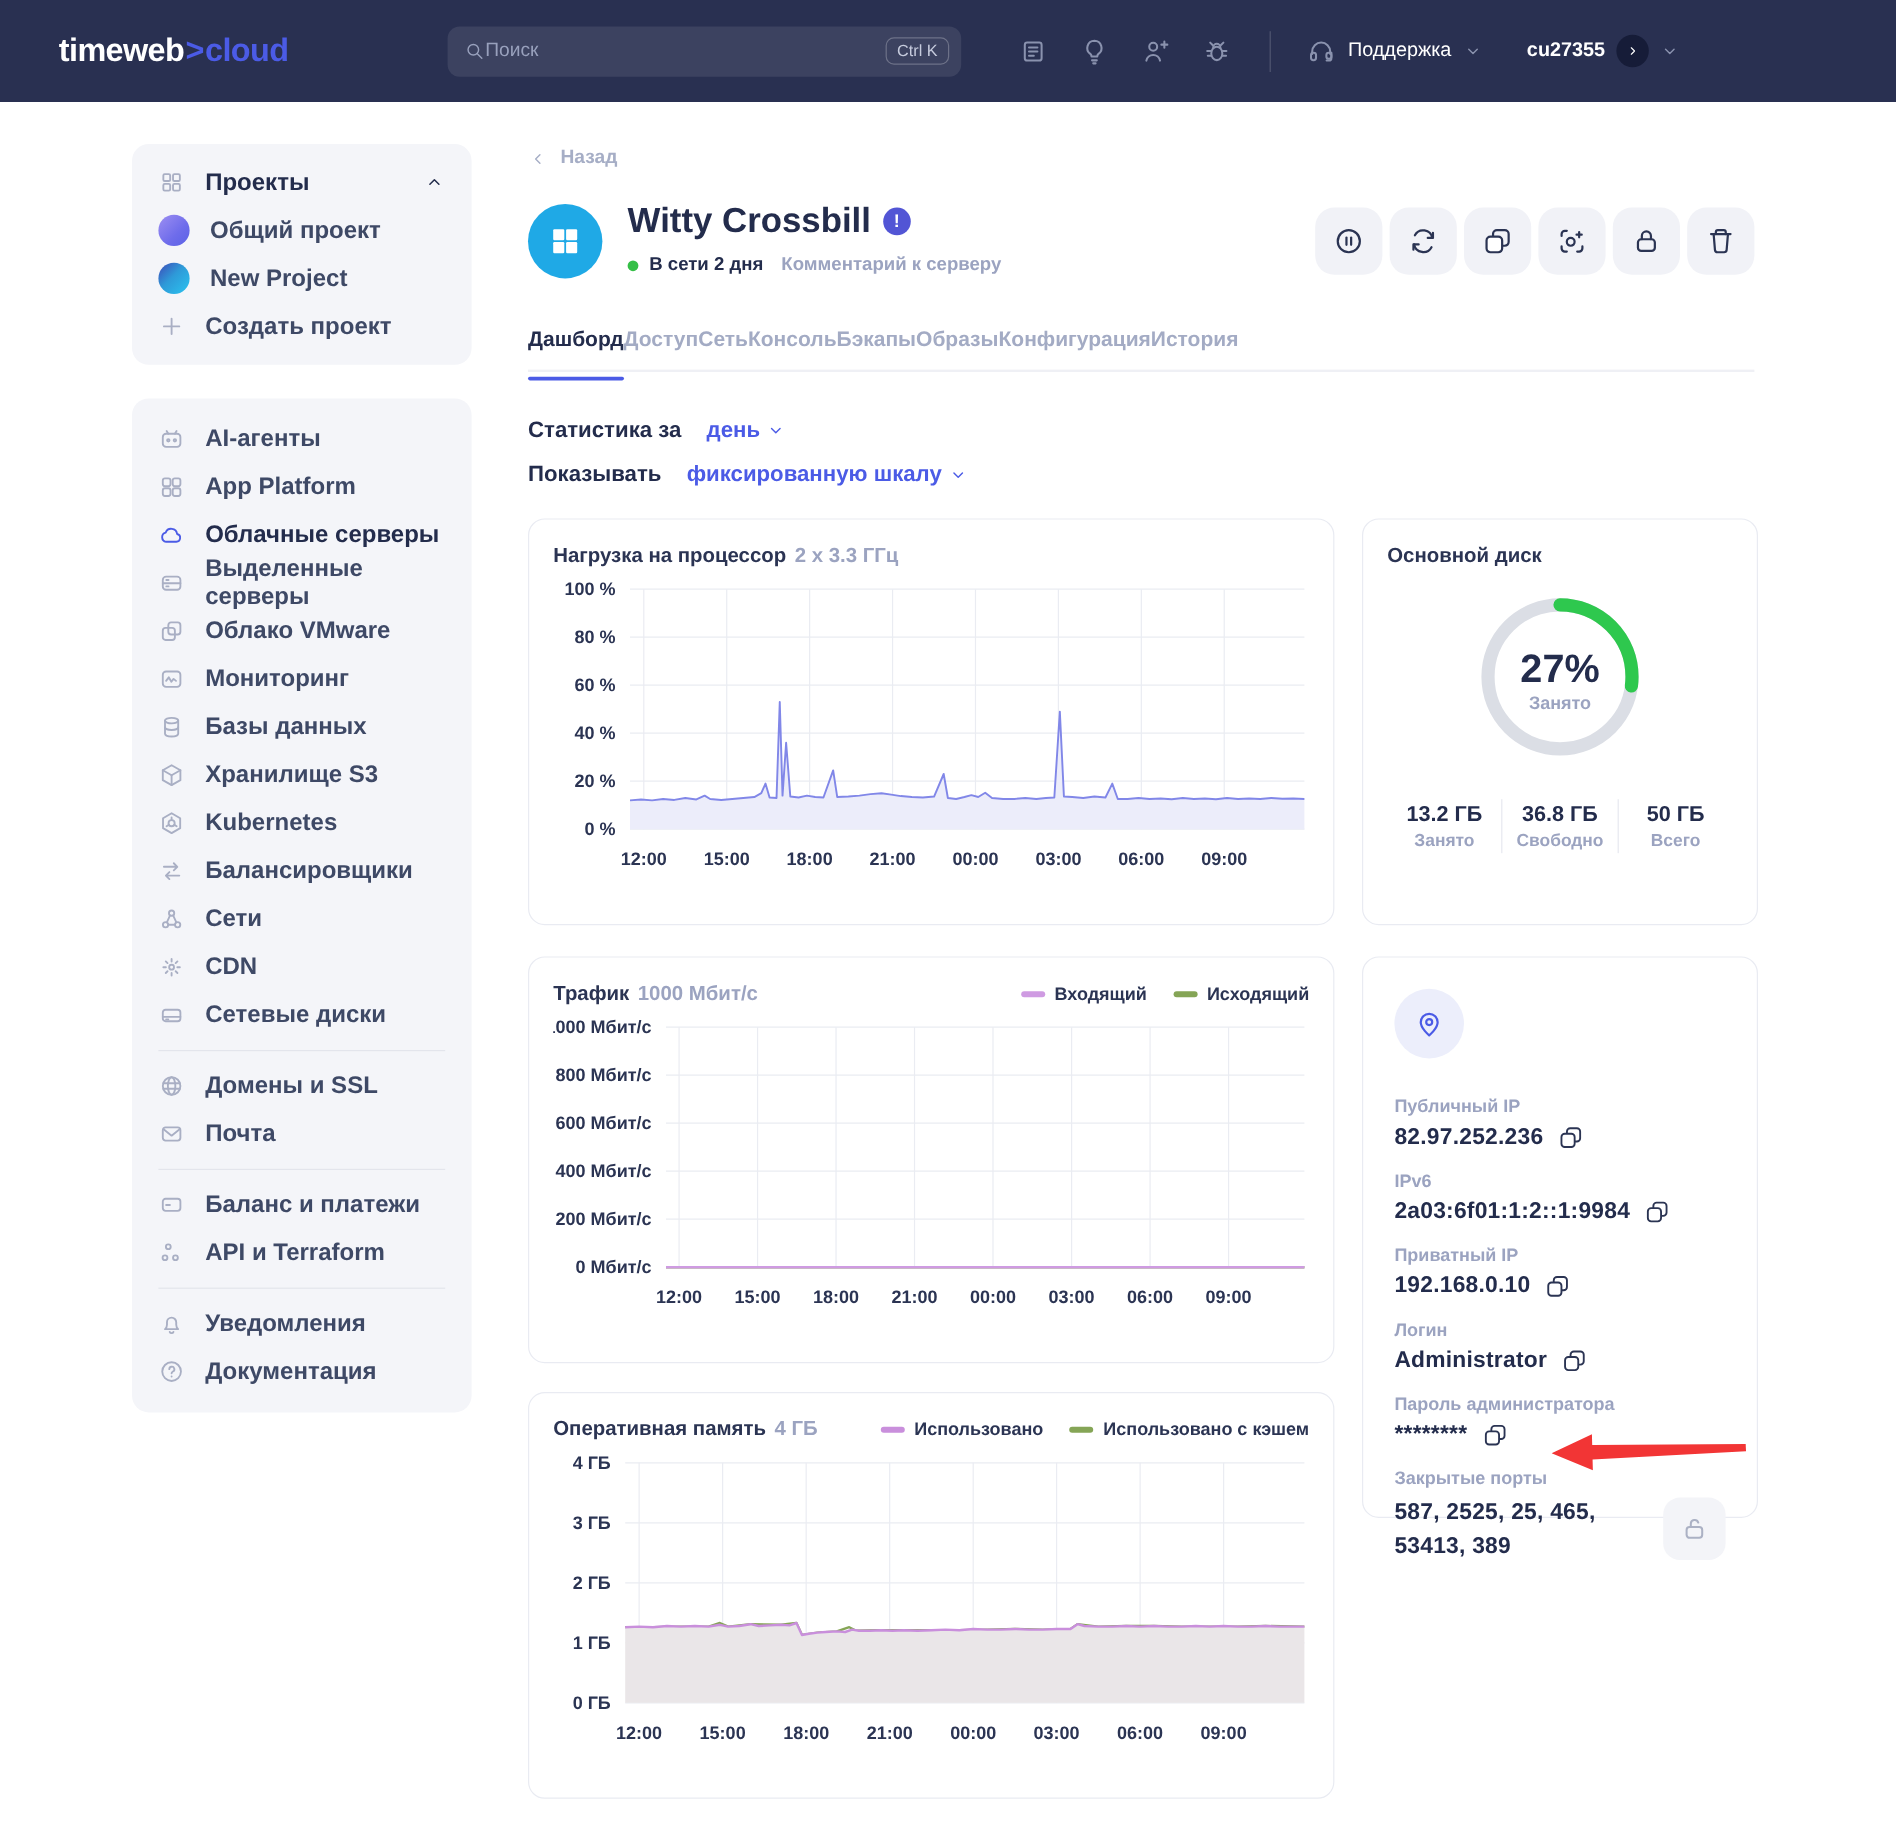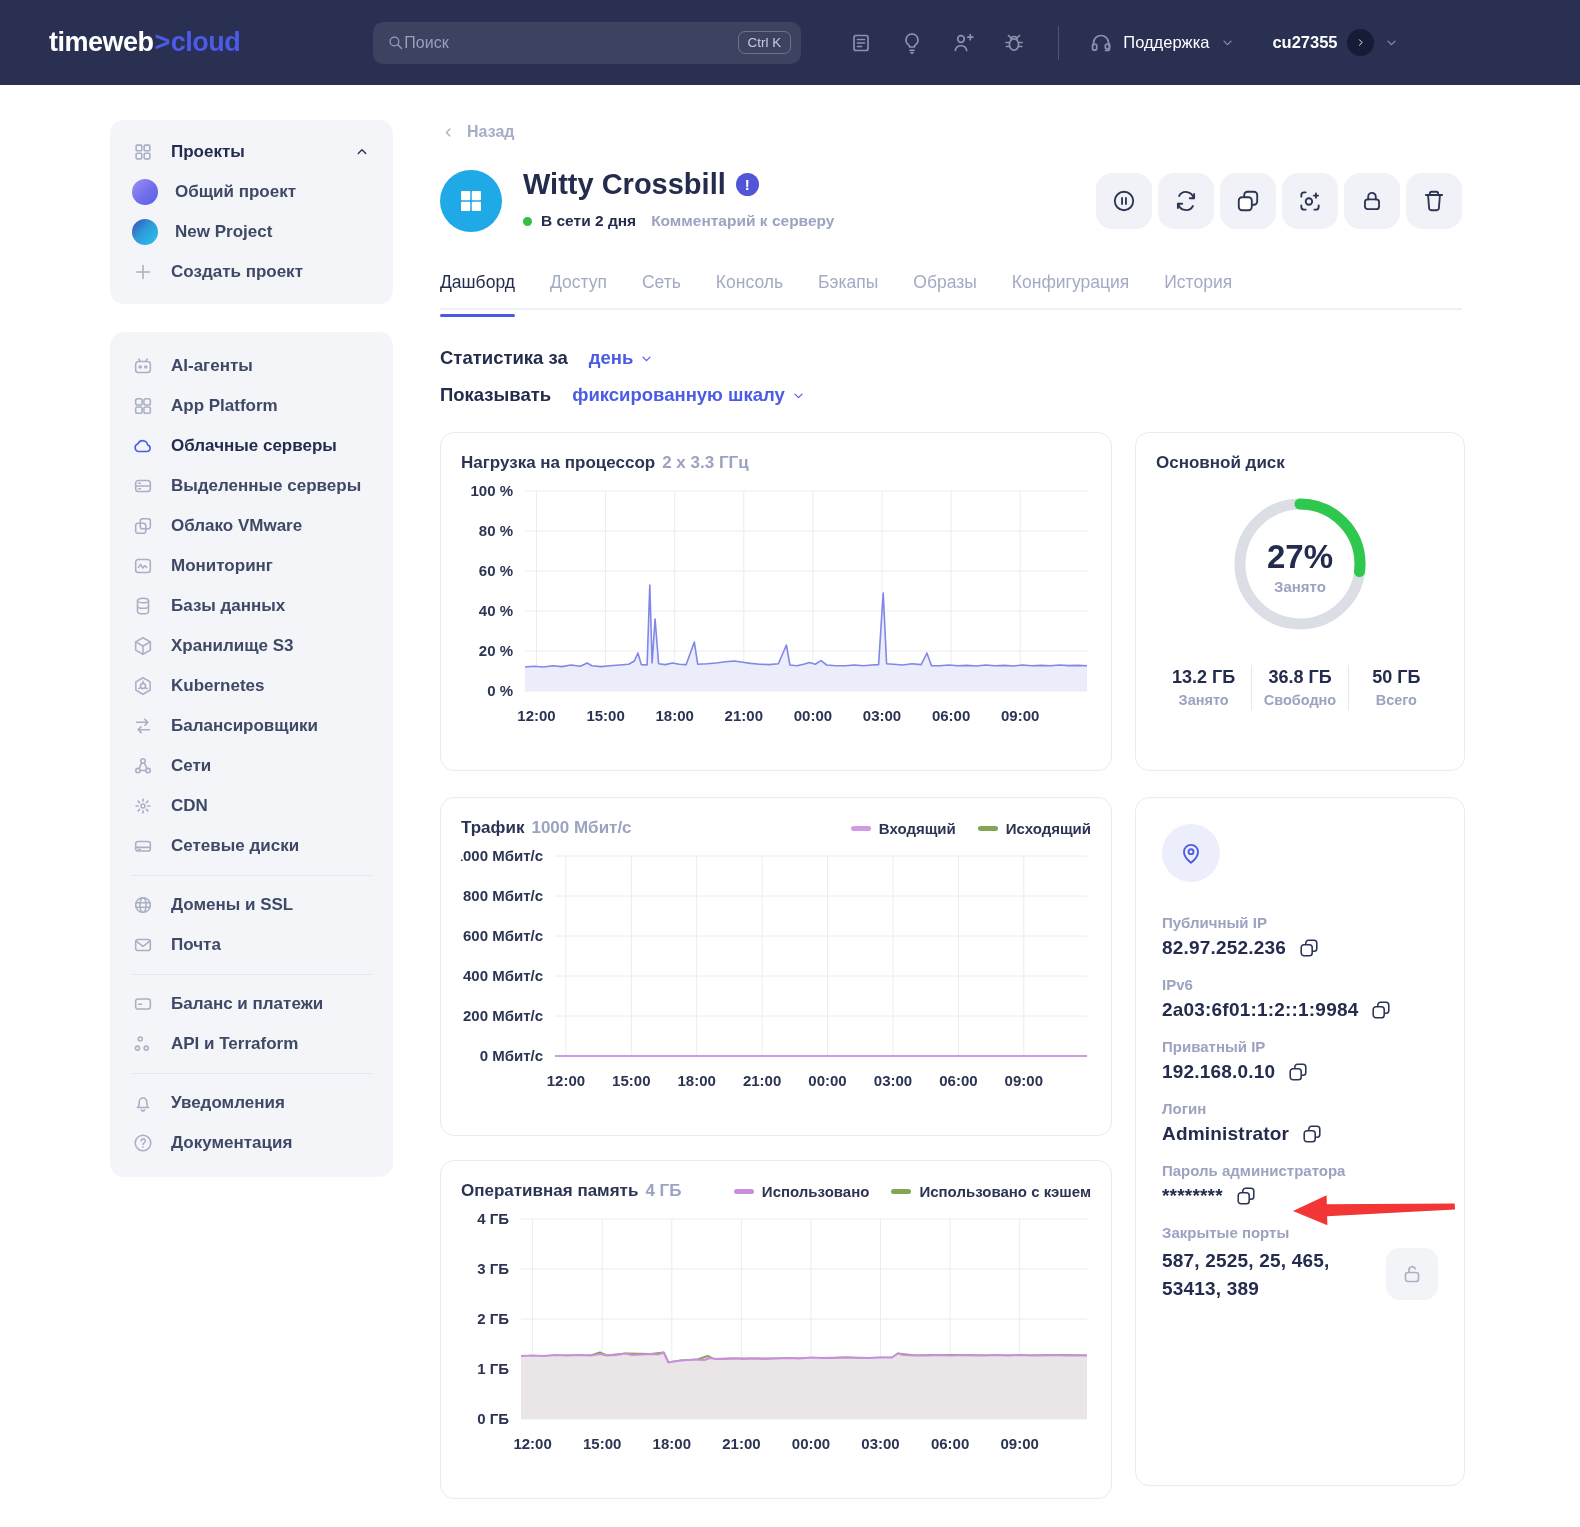--- a/index.html
+++ b/index.html
@@ -24,21 +24,21 @@
   .support{display:flex;align-items:center;gap:10px;color:#fff;font-size:16.5px;font-weight:400}
   .support .chev,.account .chev{color:#8A92AE}
   .account{margin-left:36px;display:flex;align-items:center;gap:9px;color:#fff;font-size:16.5px;font-weight:700}
   .acc-badge{width:27px;height:27px;border-radius:50%;background:#161C38;display:flex;align-items:center;
              justify-content:center;color:#fff}
 
   
   .side-card{position:absolute;left:110px;width:283px;background:#F4F5F9;border-radius:14px;box-sizing:border-box}
   .card-projects{top:120px;padding:12px 22px}
   .card-menu{top:332px;padding:14px 22px}
-  .srow{display:flex;align-items:center;gap:17px;height:40px;font-size:17px;font-weight:600;color:#3E4966}
+  .srow{display:flex;align-items:center;gap:17px;height:40px;font-size:20px;font-weight:600;color:#3E4966}
   .srow .sic{color:#A9AFC4;display:flex}
   .srow.active{color:#232C4C}
   .srow.active .sic{color:#4B5BE6}
   .srow.divided{border-top:1px solid #E3E5EC;margin-top:9px;padding-top:9px;height:40px}
   .proj-head{color:#232C4C}
   .proj-head .chev{margin-left:auto;color:#232C4C}
   .pav{width:26px;height:26px;border-radius:50%;flex:0 0 26px}
   .av-purple{background:linear-gradient(135deg,#9D8FF2 0%,#6E6CEB 60%,#5A62E6 100%)}
   .av-cyan{background:linear-gradient(135deg,#3D49B8 0%,#2E9AD8 45%,#2BC4F0 100%)}
 
@@ -53,37 +53,37 @@
   .srv-name h1{margin:0;font-size:29px;font-weight:700;color:#232C4C}
   .badge-info{width:23px;height:23px;border-radius:50%;background:#5255D5;color:#fff;font-weight:800;
               font-size:15px;display:inline-flex;align-items:center;justify-content:center}
   .srv-status{position:absolute;left:83px;top:44px;display:flex;align-items:center;gap:9px;white-space:nowrap;
               font-size:15.5px;font-weight:600}
   .dot{width:9px;height:9px;border-radius:50%;background:#35BF47}
   .comment{color:#9BA3C0;margin-left:6px}
   .actions{position:absolute;top:173px;left:656px;display:flex;gap:6px}
   .abtn{width:56px;height:56px;border-radius:16px;background:#F1F2F7;display:flex;align-items:center;
         justify-content:center;color:#2B3453}
-  .tabs{position:absolute;top:272px;left:0;display:flex;gap:35px;font-size:17.5px;font-weight:400;color:#A3ABC4}
+  .tabs{position:absolute;top:272px;left:0;display:flex;font-size:17.5px;font-weight:700;color:#A3ABC4}
   .tab{position:relative;padding-bottom:24px}
   .tab.active{color:#232C4C}
   .tab.active::after{content:"";position:absolute;left:0;right:0;bottom:0;height:3px;background:#4B5BE6;border-radius:2px}
   .tabs-line{position:absolute;top:308px;left:0;width:1022px;height:2px;background:#EFF0F5}
   .ctl{position:absolute;left:0;font-size:18.5px;font-weight:700;display:flex;align-items:center;gap:21px;white-space:nowrap}
   .ctl1{top:347px}.ctl2{top:384px}
   .ctl .blue{color:#4B5BE6}
   .ctl .chev{color:#4B5BE6}
 
   
   .card{position:absolute;background:#fff;border:1px solid #E9EBF2;border-radius:14px;box-sizing:border-box}
   .cpu-card{top:432px;left:0;width:672px;height:339px;padding:20px}
   .traffic-card{top:797px;left:0;width:672px;height:339px;padding:20px}
   .ram-card{top:1160px;left:0;width:672px;height:339px;padding:20px}
   .disk-card{top:432px;left:695px;width:330px;height:339px;padding:20px 20px 16px}
-  .info-card{top:797px;left:695px;width:330px;height:689px;padding:26px}
+  .info-card{top:797px;left:695px;width:330px;height:468px;padding:26px}
   .c-title{font-size:17px;font-weight:700;color:#2B3453;display:flex;align-items:baseline;gap:7px;white-space:nowrap}
   .c-sub{color:#9BA3C0;font-weight:600}
   .c-head{display:flex;align-items:center;justify-content:space-between}
   .legend{display:flex;gap:22px;align-items:center;font-size:15px;font-weight:600;color:#2B3453}
   .leg{display:flex;align-items:center;gap:8px}
   .dash{width:20px;height:5px;border-radius:3px;display:inline-block}
   .chart-svg{margin-top:6px}
   .gl{stroke:#EAECF2;stroke-width:1}
   .yl{fill:#2B3453;font-size:15px;font-weight:700;text-anchor:end;font-family:"Liberation Sans",sans-serif}
   .xl{fill:#2B3453;font-size:15px;font-weight:700;text-anchor:middle;font-family:"Liberation Sans",sans-serif}

